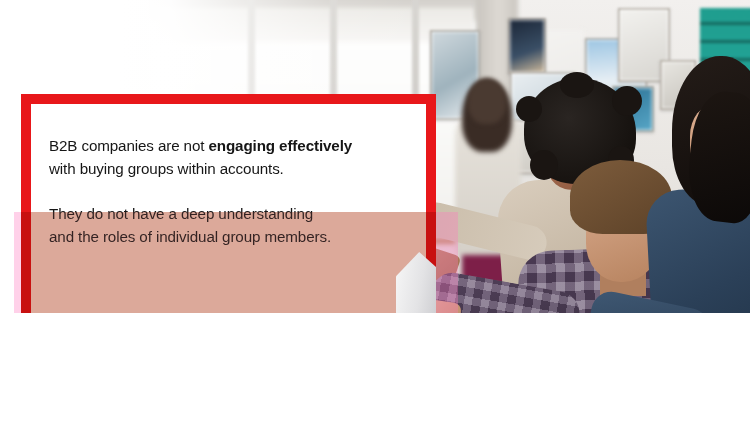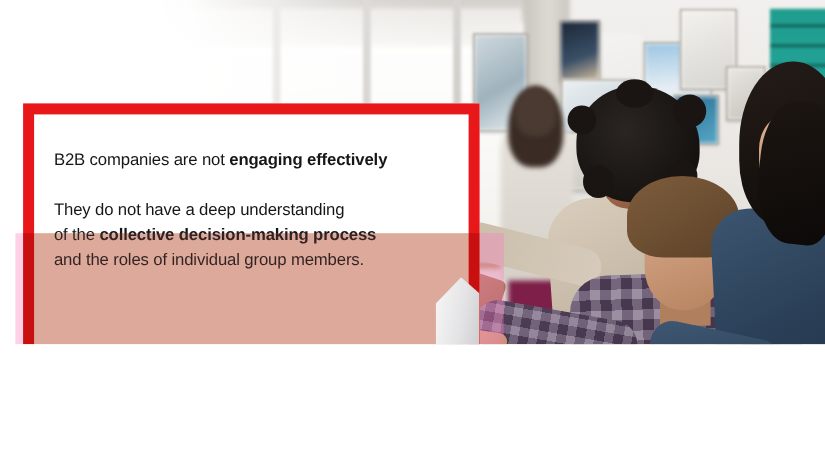--- a/index.html
+++ b/index.html
@@ -572,25 +572,25 @@
   </div>
 
   <div class="pink-band"></div>
 
   <div class="card"></div>
 
   <div class="card-text">
     <div id="paragraphs">
         <div>
           <p><span>B2B companies are not </span><b>engaging effectively</b></p>
+          <p><span>with buying groups within accounts.</span></p>
         </div>
         <div class="gap"></div>
         <div>
           <p><span>They do not have a deep understanding</span></p>
-          <p><span>of the </span><b>collective decision-making process</b></p>
           <p><span>and the roles of individual group members.</span></p>
         </div>
       </div>
   </div>
 
   <div class="card-inner-wash"></div>
   <div class="card-tint"></div>
   <div class="card-bottom-strip"></div>
 
   <div class="lid-overlap"></div>

